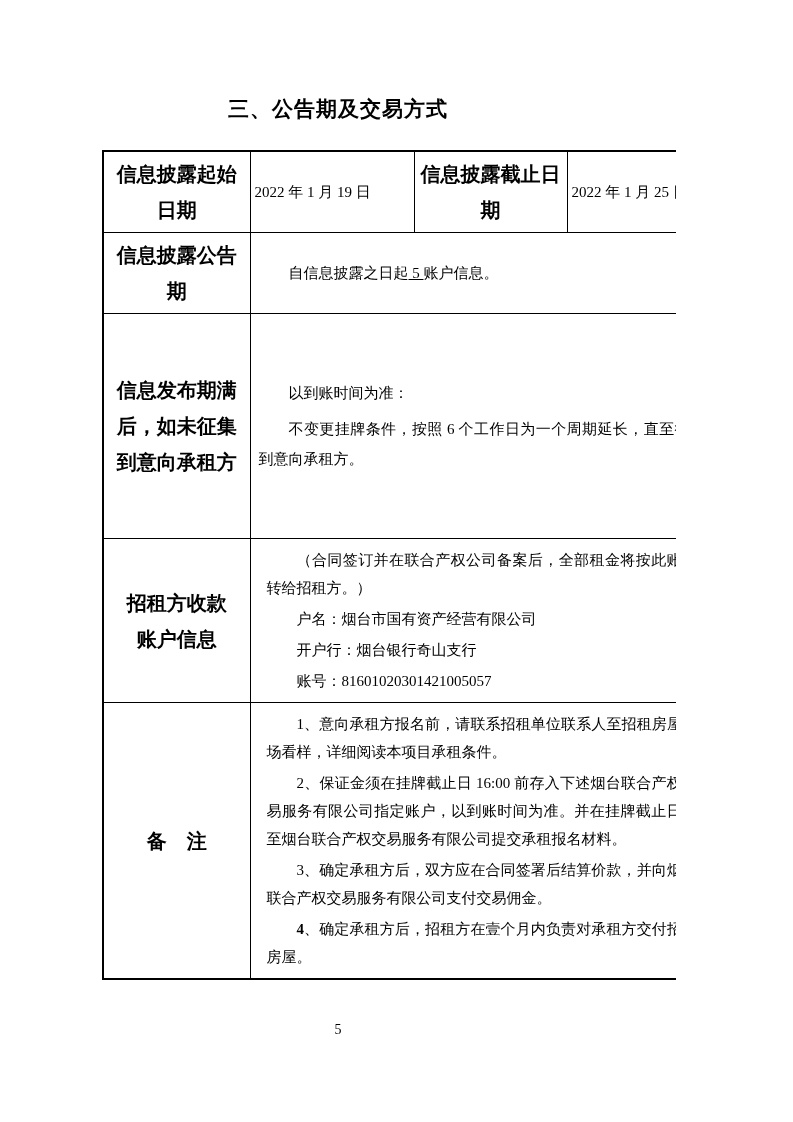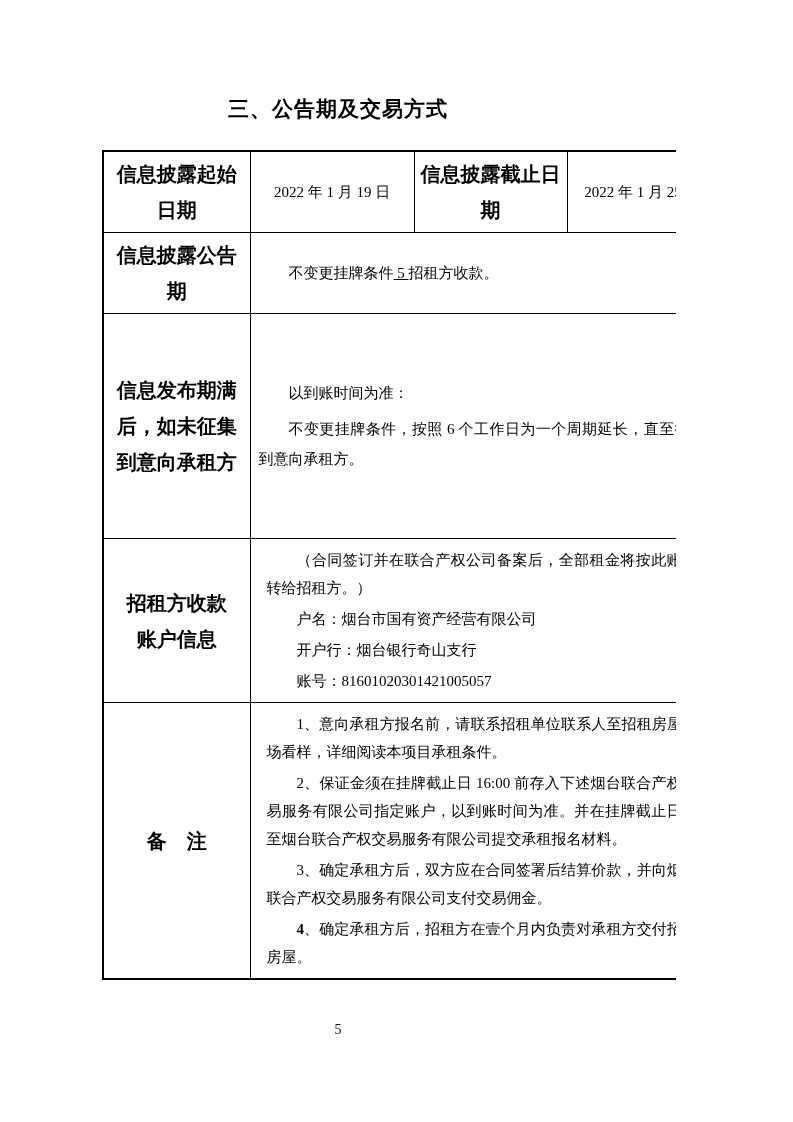--- a/index.html
+++ b/index.html
@@ -40,21 +40,21 @@
     overflow: hidden;
   }
   td.label-cell {
     font-weight: bold;
     text-align: center;
     font-size: 20px;
     padding: 4px 6px;
     line-height: 1.8;
   }
   td.value-cell {
-    text-align: center;
+    text-align: left;
     font-size: 15px;
     padding: 4px 4px;
   }
   td.content-cell {
     font-size: 15px;
     padding: 4px 12px 4px 8px;
   }
   .content-cell p {
     margin: 6px 0;
     line-height: 30px;
@@ -95,21 +95,21 @@
         <tr style="height:52px">
       <td class="label-cell">信息披露起始日期</td>
       <td class="value-cell">2022 年 1 月 19 日</td>
       <td class="label-cell">信息披露截止日期</td>
       <td class="value-cell">2022 年 1 月 25 日</td>
     </tr>
 
     <tr style="height:64px">
       <td class="label-cell">信息披露公告期</td>
       <td class="content-cell" colspan="3">
-        <p><span>不变更挂牌条件</span><span class="u"> 5 </span><span>招租方收款。</span></p>
+        <p><span>自信息披露之日起</span><span class="u"> 5 </span><span>账户信息。</span></p>
       </td>
     </tr>
 
     <tr style="height:225px">
       <td class="label-cell">信息发布期满后，如未征集到意向承租方</td>
       <td class="content-cell" colspan="3">
         <p>以到账时间为准：</p>
         <p>不变更挂牌条件，按照 6 个工作日为一个周期延长，直至征集到意向承租方。</p>
       </td>
     </tr>

